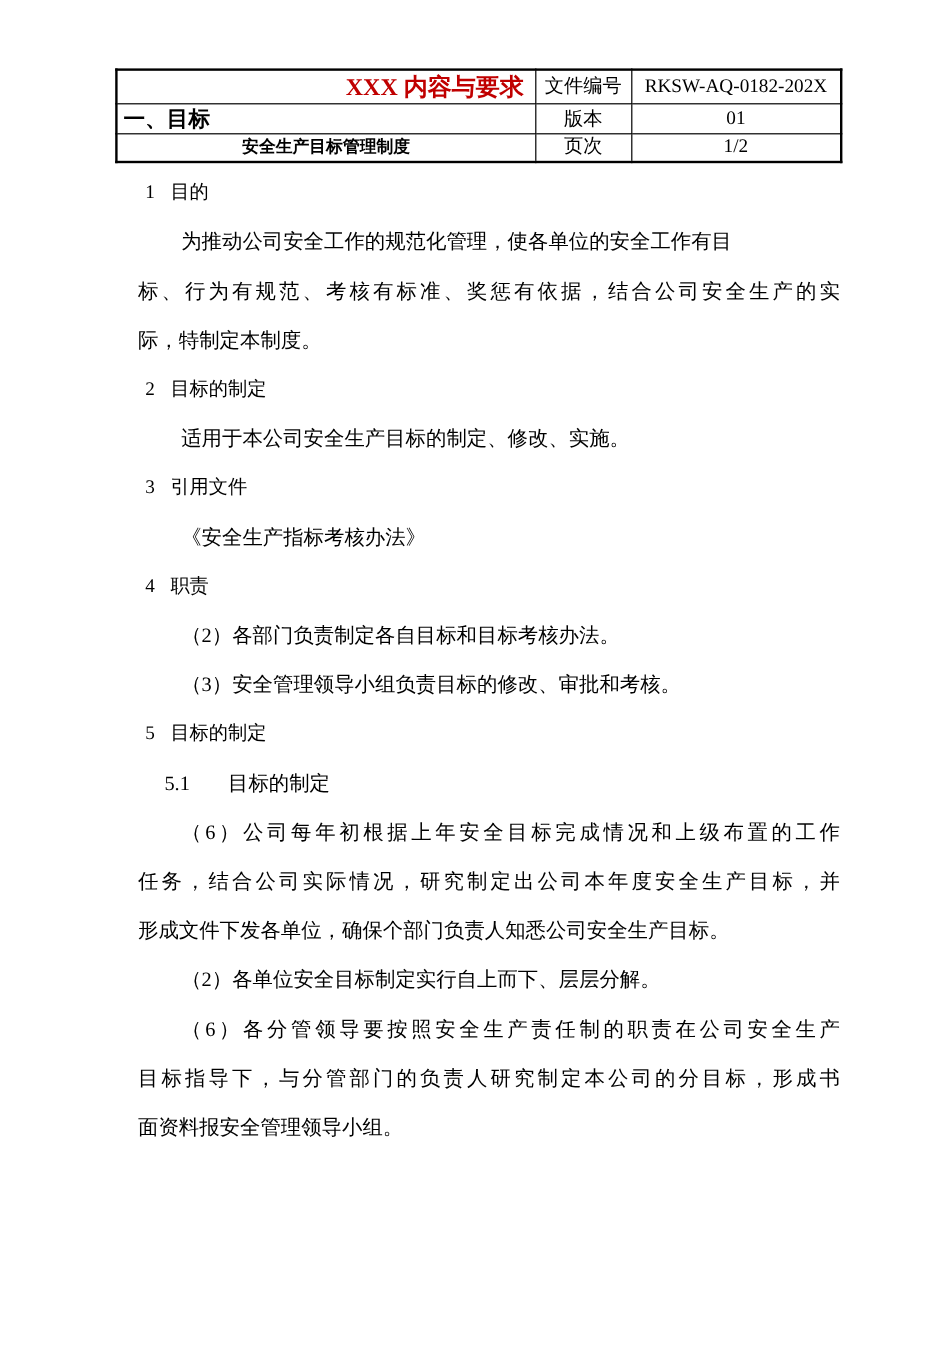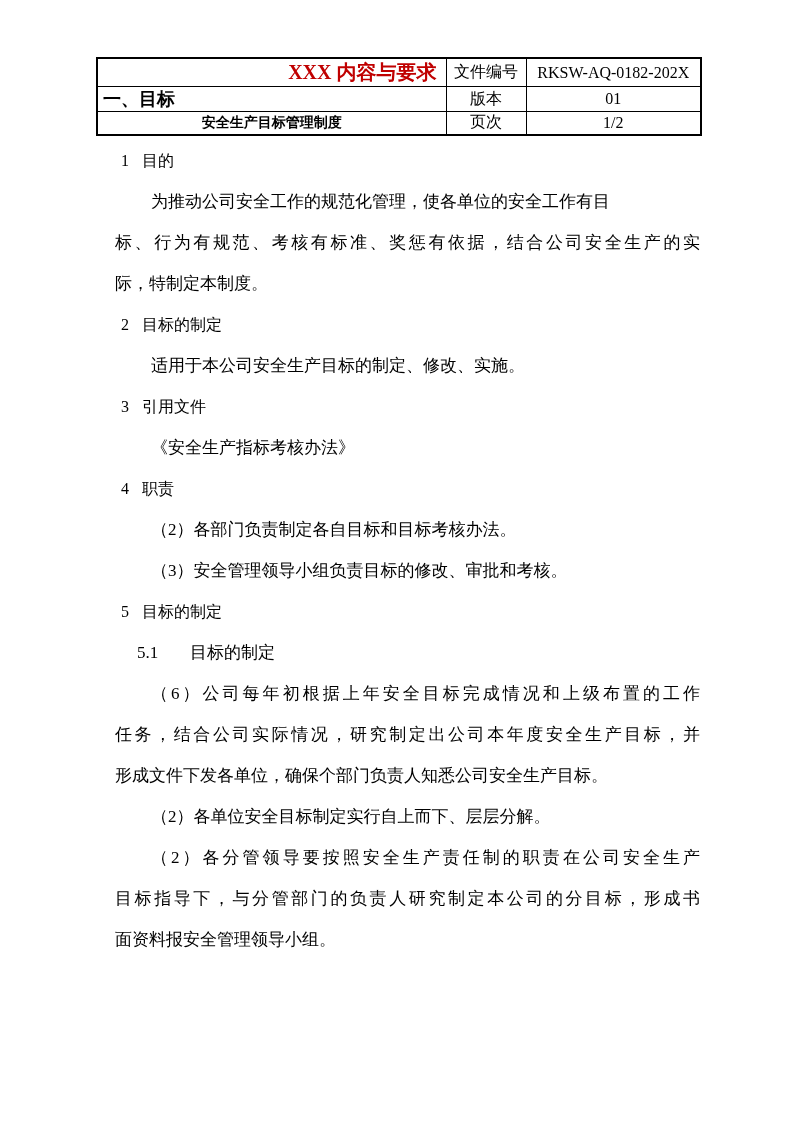--- a/index.html
+++ b/index.html
@@ -91,17 +91,17 @@
   <div class="h">
     <span class="num">5</span><span>目标的制定</span>
   </div>
   <div class="subh">
     <span class="num">5.1</span><span>目标的制定</span>
   </div>
   <div class="ln first fill">（6）公司每年初根据上年安全目标完成情况和上级布置的工作</div>
   <div class="ln fill">任务，结合公司实际情况，研究制定出公司本年度安全生产目标，并</div>
   <div class="ln">形成文件下发各单位，确保个部门负责人知悉公司安全生产目标。</div>
   <div class="ln first">（2）各单位安全目标制定实行自上而下、层层分解。</div>
-  <div class="ln first fill">（2）各分管领导要按照安全生产责任制的职责在公司安全生产</div>
+  <div class="ln first fill">（6）各分管领导要按照安全生产责任制的职责在公司安全生产</div>
   <div class="ln fill">目标指导下，与分管部门的负责人研究制定本公司的分目标，形成书</div>
   <div class="ln">面资料报安全管理领导小组。</div>
 
 </div>
 
 </body></html>

